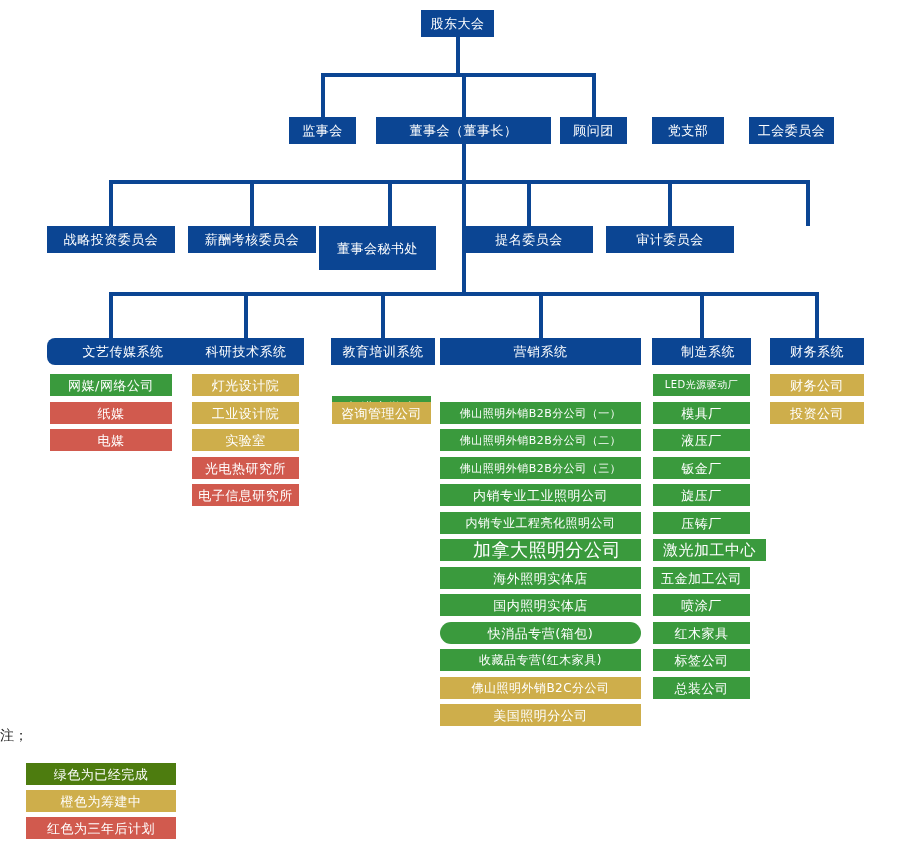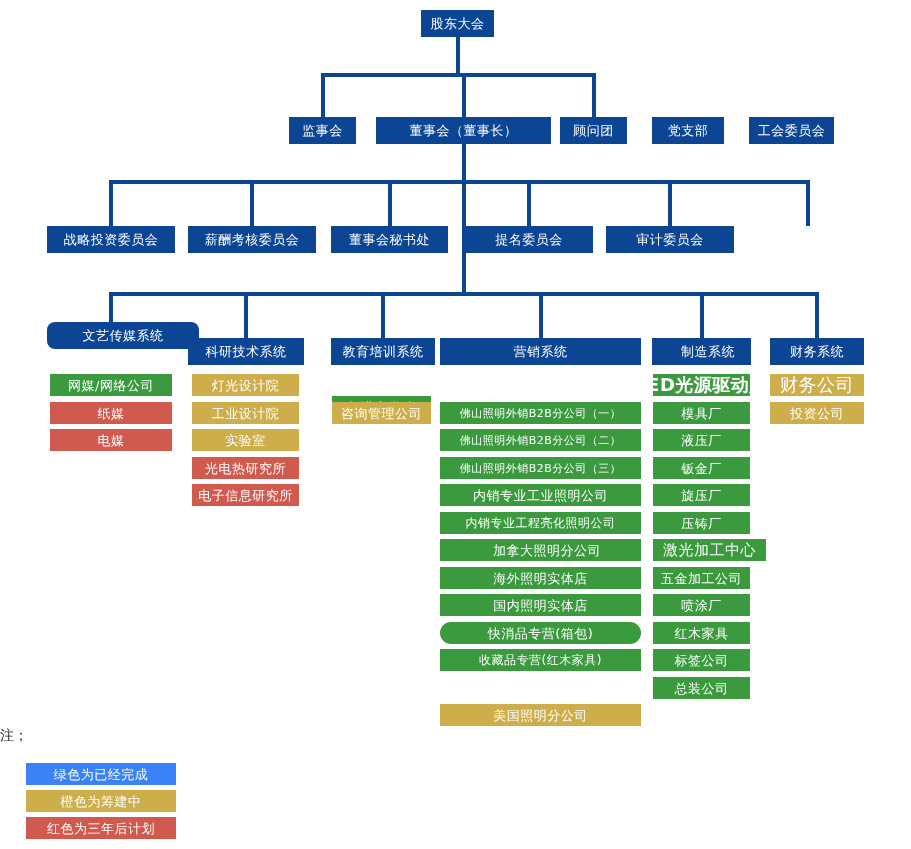--- a/index.html
+++ b/index.html
@@ -53,97 +53,98 @@
     box-sizing: border-box;
     display: flex;
     align-items: center;
     justify-content: center;
     color: #ffffff;
     font-size: 13px;
     line-height: 1;
     white-space: nowrap;
     letter-spacing: 0.5px;
   }
-  .legend-item.green  { background: #3b82f6; }
+  .legend-item.green  { background: #4d7c0f; }
   .legend-item.orange { background: #ceae4b; }
   .legend-item.red    { background: #d15a4e; }
 </style>
 </head>
 <body>
 
 <div id="chart">
     <div class="node blue" style="left: 421px; top: 10px; width: 73px; height: 27px;">股东大会</div>
     <div class="node blue" style="left: 289px; top: 117px; width: 67px; height: 27px;">监事会</div>
     <div class="node blue" style="left: 376px; top: 117px; width: 175px; height: 27px;">董事会（董事长）</div>
     <div class="node blue" style="left: 560px; top: 117px; width: 67px; height: 27px;">顾问团</div>
     <div class="node blue" style="left: 652px; top: 117px; width: 72px; height: 27px;">党支部</div>
     <div class="node blue" style="left: 749px; top: 117px; width: 85px; height: 27px;">工会委员会</div>
     <div class="line" style="left: 455.5px; top: 37px; width: 4px; height: 40px;"></div>
     <div class="line" style="left: 320.5px; top: 73px; width: 275px; height: 4px;"></div>
     <div class="line" style="left: 320.5px; top: 73px; width: 4px; height: 44px;"></div>
     <div class="line" style="left: 461.5px; top: 73px; width: 4px; height: 44px;"></div>
     <div class="line" style="left: 591.5px; top: 73px; width: 4px; height: 44px;"></div>
     <div class="node blue" style="left: 47px; top: 226px; width: 128px; height: 27px;">战略投资委员会</div>
     <div class="node blue" style="left: 188px; top: 226px; width: 128px; height: 27px;">薪酬考核委员会</div>
-    <div class="node blue" style="left: 331px; top: 226px; width: 117px; height: 27px;">董事会秘书处</div>
+    <div class="node blue" style="left: 319px; top: 226px; width: 117px; height: 44px;">董事会秘书处</div>
     <div class="node blue" style="left: 465px; top: 226px; width: 128px; height: 27px;">提名委员会</div>
     <div class="node blue" style="left: 606px; top: 226px; width: 128px; height: 27px;">审计委员会</div>
     <div class="line" style="left: 109px; top: 180px; width: 701px; height: 4px;"></div>
     <div class="line" style="left: 109px; top: 180px; width: 4px; height: 46px;"></div>
     <div class="line" style="left: 250px; top: 180px; width: 4px; height: 46px;"></div>
     <div class="line" style="left: 387.5px; top: 180px; width: 4px; height: 46px;"></div>
     <div class="line" style="left: 527px; top: 180px; width: 4px; height: 46px;"></div>
     <div class="line" style="left: 668px; top: 180px; width: 4px; height: 46px;"></div>
     <div class="line" style="left: 806px; top: 180px; width: 4px; height: 46px;"></div>
     <div class="line" style="left: 461.5px; top: 144px; width: 4px; height: 152px;"></div>
     <div class="line" style="left: 109px; top: 292px; width: 710px; height: 4px;"></div>
     <div class="line" style="left: 109px; top: 292px; width: 4px; height: 46px;"></div>
     <div class="line" style="left: 244px; top: 292px; width: 4px; height: 46px;"></div>
     <div class="line" style="left: 381px; top: 292px; width: 4px; height: 46px;"></div>
     <div class="line" style="left: 538.5px; top: 292px; width: 4px; height: 46px;"></div>
     <div class="line" style="left: 699.5px; top: 292px; width: 4px; height: 46px;"></div>
     <div class="line" style="left: 815px; top: 292px; width: 4px; height: 46px;"></div>
-    <div class="node blue" style="left: 47px; top: 322px; width: 152px; height: 27px; border-radius: 8px;">文艺传媒系统</div>
+    <div class="node blue" style="left: 47px; top: 338px; width: 152px; height: 27px; border-radius: 8px;">文艺传媒系统</div>
     <div class="node green" style="left: 50px; top: 374px; width: 122px; height: 22px; font-size: 13px;">网媒/网络公司</div>
     <div class="node red" style="left: 50px; top: 402px; width: 122px; height: 22px; font-size: 13px;">纸媒</div>
     <div class="node red" style="left: 50px; top: 429px; width: 122px; height: 22px; font-size: 13px;">电媒</div>
     <div class="node blue" style="left: 188px; top: 338px; width: 116px; height: 27px;">科研技术系统</div>
     <div class="node orange" style="left: 192px; top: 374px; width: 107px; height: 22px; font-size: 13px;">灯光设计院</div>
     <div class="node orange" style="left: 192px; top: 402px; width: 107px; height: 22px; font-size: 13px;">工业设计院</div>
     <div class="node orange" style="left: 192px; top: 429px; width: 107px; height: 22px; font-size: 13px;">实验室</div>
     <div class="node red" style="left: 192px; top: 457px; width: 107px; height: 22px; font-size: 13px;">光电热研究所</div>
     <div class="node red" style="left: 192px; top: 484px; width: 107px; height: 22px; font-size: 13px;">电子信息研究所</div>
     <div class="node blue" style="left: 331px; top: 338px; width: 104px; height: 27px;">教育培训系统</div>
     <div class="node green" style="left: 332px; top: 374px; width: 99px; height: 22px; font-size: 13px; margin-top: 22px;">灯港商学院</div>
     <div class="node orange" style="left: 332px; top: 402px; width: 99px; height: 22px; font-size: 13px;">咨询管理公司</div>
     <div class="node blue" style="left: 440px; top: 338px; width: 201px; height: 27px;">营销系统</div>
     <div class="node green" style="left: 440px; top: 402px; width: 201px; height: 22px; font-size: 11px;">佛山照明外销B2B分公司（一）</div>
     <div class="node green" style="left: 440px; top: 429px; width: 201px; height: 22px; font-size: 11px;">佛山照明外销B2B分公司（二）</div>
     <div class="node green" style="left: 440px; top: 457px; width: 201px; height: 22px; font-size: 11px;">佛山照明外销B2B分公司（三）</div>
     <div class="node green" style="left: 440px; top: 512px; width: 201px; height: 22px; font-size: 12px;">内销专业工程亮化照明公司</div>
     <div class="node green" style="left: 440px; top: 484px; width: 201px; height: 22px; font-size: 13px;">内销专业工业照明公司</div>
-    <div class="node green" style="left: 440px; top: 539px; width: 201px; height: 22px; font-size: 13px; padding-left: 13px;">加拿大照明分公司</div>
+    <div class="node green" style="left: 440px; top: 539px; width: 201px; height: 22px; font-size: 18px; padding-left: 13px;">加拿大照明分公司</div>
     <div class="node green" style="left: 440px; top: 567px; width: 201px; height: 22px; font-size: 13px;">海外照明实体店</div>
     <div class="node green" style="left: 440px; top: 594px; width: 201px; height: 22px; font-size: 13px;">国内照明实体店</div>
     <div class="node green" style="left: 440px; top: 622px; width: 201px; height: 22px; font-size: 13px; border-radius: 11px;">快消品专营(箱包)</div>
     <div class="node green" style="left: 440px; top: 649px; width: 201px; height: 22px; font-size: 12px;">收藏品专营(红木家具)</div>
+    <div class="node orange" style="left: 440px; top: 677px; width: 201px; height: 22px; font-size: 12px;">佛山照明外销B2C分公司</div>
     <div class="node orange" style="left: 440px; top: 704px; width: 201px; height: 22px; font-size: 13px;">美国照明分公司</div>
     <div class="node blue" style="left: 652px; top: 338px; width: 99px; height: 27px; padding-left: 13px;">制造系统</div>
-    <div class="node green" style="left: 653px; top: 374px; width: 97px; height: 22px; font-size: 18px; font-weight: bold;">LED光源驱动厂</div>
+    <div class="node green" style="left: 653px; top: 374px; width: 97px; height: 22px; font-size: 10px;">LED光源驱动厂</div>
     <div class="node green" style="left: 653px; top: 402px; width: 97px; height: 22px; font-size: 13px;">模具厂</div>
     <div class="node green" style="left: 653px; top: 429px; width: 97px; height: 22px; font-size: 13px;">液压厂</div>
     <div class="node green" style="left: 653px; top: 457px; width: 97px; height: 22px; font-size: 13px;">钣金厂</div>
     <div class="node green" style="left: 653px; top: 484px; width: 97px; height: 22px; font-size: 13px;">旋压厂</div>
     <div class="node green" style="left: 653px; top: 512px; width: 97px; height: 22px; font-size: 13px;">压铸厂</div>
     <div class="node green" style="left: 653px; top: 539px; width: 113px; height: 22px; font-size: 15px;">激光加工中心</div>
     <div class="node green" style="left: 653px; top: 567px; width: 97px; height: 22px; font-size: 13px;">五金加工公司</div>
     <div class="node green" style="left: 653px; top: 594px; width: 97px; height: 22px; font-size: 13px;">喷涂厂</div>
     <div class="node green" style="left: 653px; top: 622px; width: 97px; height: 22px; font-size: 13px;">红木家具</div>
     <div class="node green" style="left: 653px; top: 649px; width: 97px; height: 22px; font-size: 13px;">标签公司</div>
     <div class="node green" style="left: 653px; top: 677px; width: 97px; height: 22px; font-size: 13px;">总装公司</div>
     <div class="node blue" style="left: 770px; top: 338px; width: 94px; height: 27px;">财务系统</div>
-    <div class="node orange" style="left: 770px; top: 374px; width: 94px; height: 22px; font-size: 18px;">财务公司</div>
+    <div class="node orange" style="left: 770px; top: 374px; width: 94px; height: 22px; font-size: 13px;">财务公司</div>
     <div class="node orange" style="left: 770px; top: 402px; width: 94px; height: 22px; font-size: 13px;">投资公司</div>
     <div class="legend-note" style="left: 0px; top: 728px;">注；</div>
     <div class="legend-item green" style="left: 26px; top: 763px; width: 150px; height: 22px;">绿色为已经完成</div>
     <div class="legend-item orange" style="left: 26px; top: 790px; width: 150px; height: 22px;">橙色为筹建中</div>
     <div class="legend-item red" style="left: 26px; top: 817px; width: 150px; height: 22px;">红色为三年后计划</div>
   </div>
 
 </body></html>

